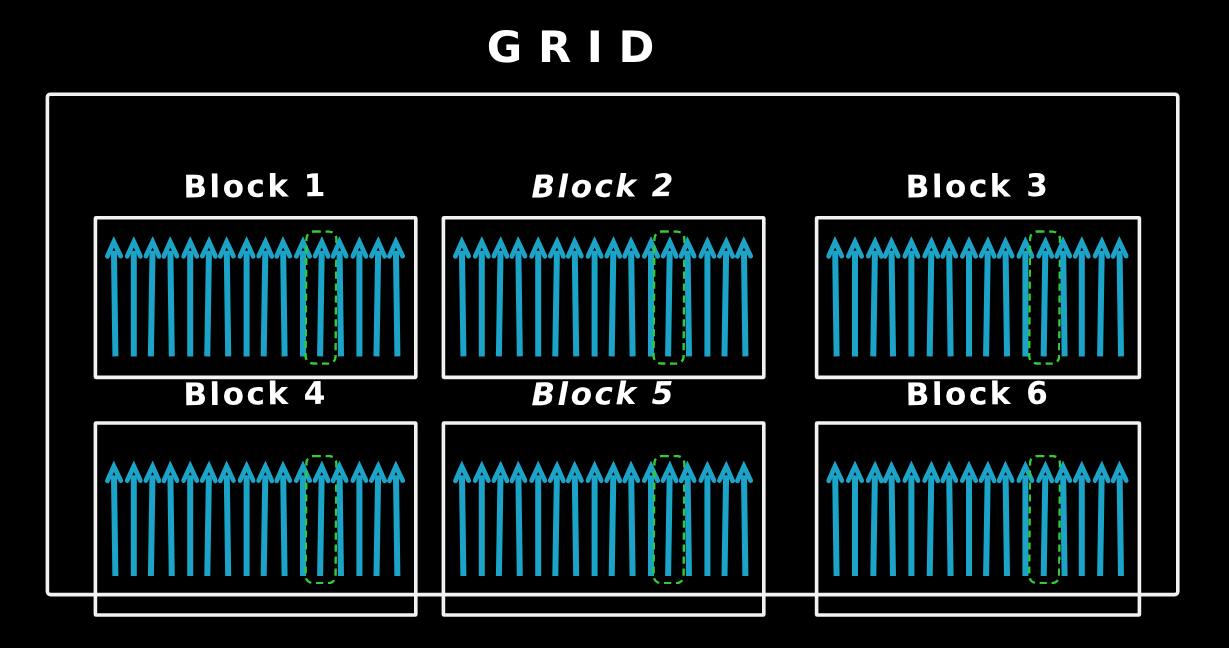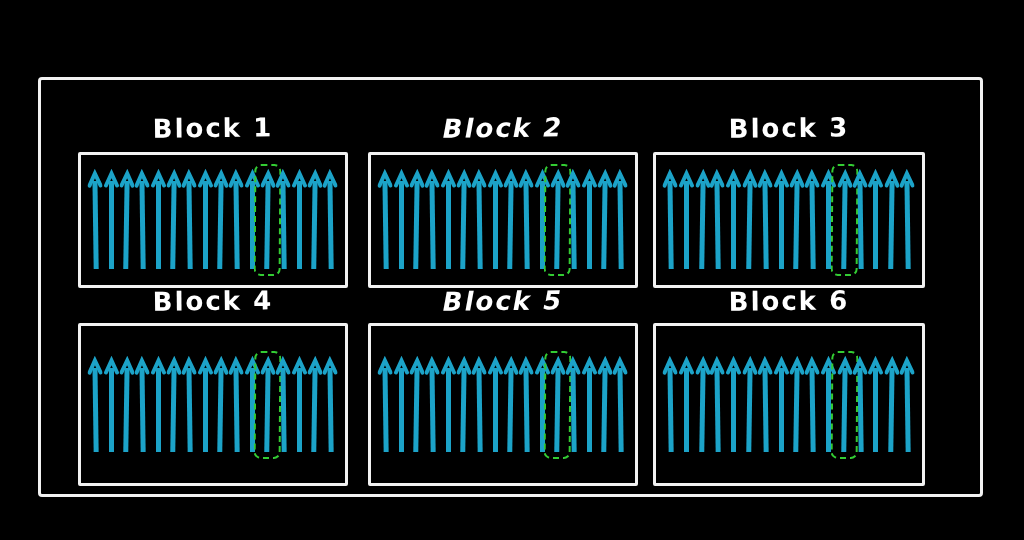--- a/index.html
+++ b/index.html
@@ -32,26 +32,27 @@
     left:38px;top:77px;
     width:945px;height:420px;
     box-sizing:border-box;
     border:3px solid var(--stroke);
     border-radius:4px;
   }
   .block{
     position:absolute;
     display:flex;
     flex-direction:column;
+    margin-top:28px;
   }
   .row-0{top:110px;height:178px;}
   .row-1{top:286px;height:200px;justify-content:center;}
   .col-0{left:78px;width:270px;}
   .col-1{left:368px;width:270px;font-style:italic;}
-  .col-2{left:653px;width:272px;}
+  .col-2{left:679px;width:272px;}
   .block-label{
     text-align:center;
     font-size:26px;
     font-weight:bold;
     letter-spacing:2px;
     transform:rotate(-0.6deg);
   }
   .row-0 .block-label{height:42px;line-height:36px;}
   .row-1 .block-label{height:37px;line-height:31px;}
   .block-frame{
@@ -80,20 +81,21 @@
     border:2.5px dashed var(--hl);
     border-radius:7px;
     transform:rotate(0.4deg);
     pointer-events:none;
   }
 </style>
 </head>
 <body>
 
 <div id="canvas">
+  <div class="title">GRID</div>
   <div class="outer-frame"></div>
   <div id="blocks-root">
       <div class="block row-0 col-0">
         <div class="block-label">Block 1</div>
         <div class="block-frame">
           <span class="cell">
             <svg width="15" height="102" viewBox="0 0 15 102">
               <line x1="7.5" y1="100" x2="7.5" y2="12" style="stroke:var(--arrow);stroke-width:5"></line>
               <polyline points="2,16.5 7.5,4.5 13,16.5" style="fill:none;stroke:var(--arrow);stroke-width:4;stroke-linecap:round;stroke-linejoin:miter"></polyline>
             </svg>

